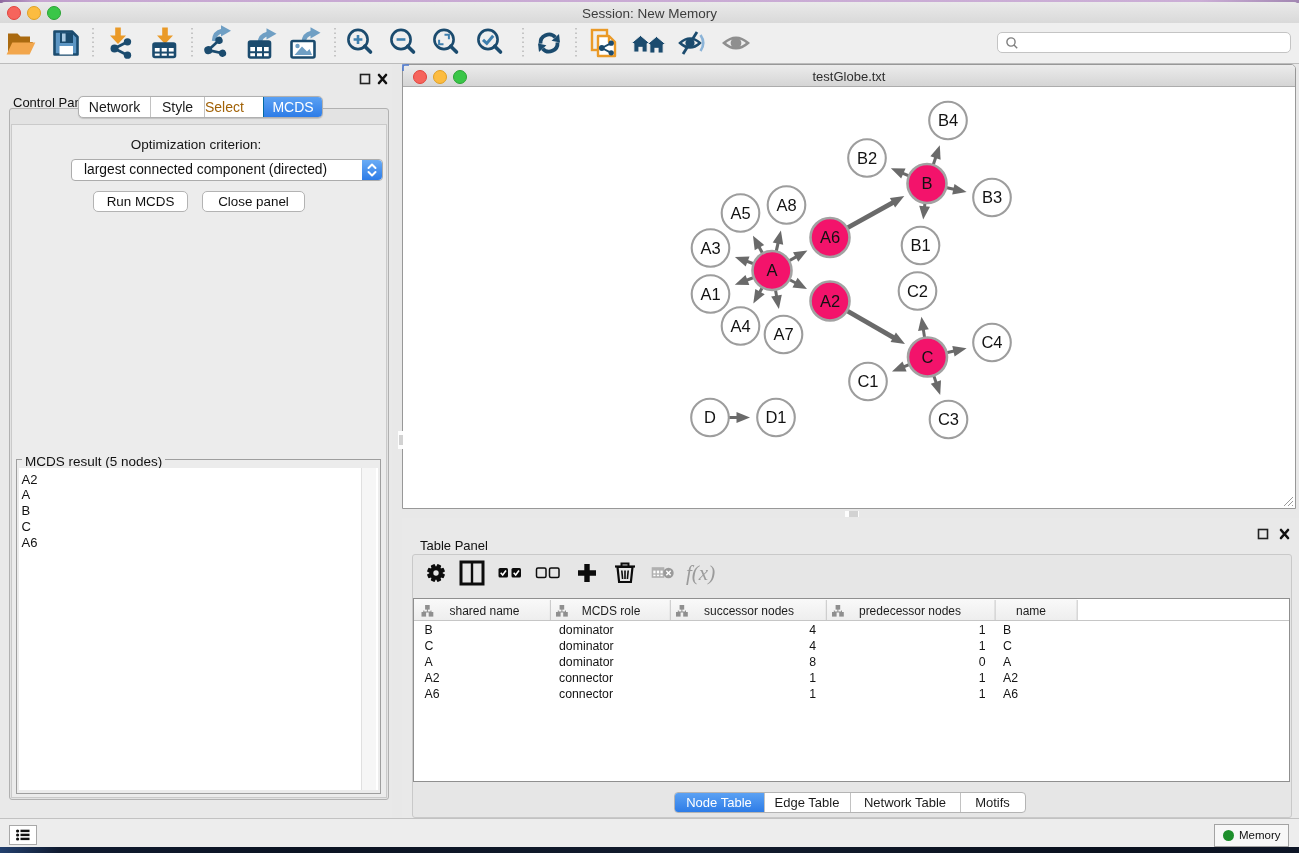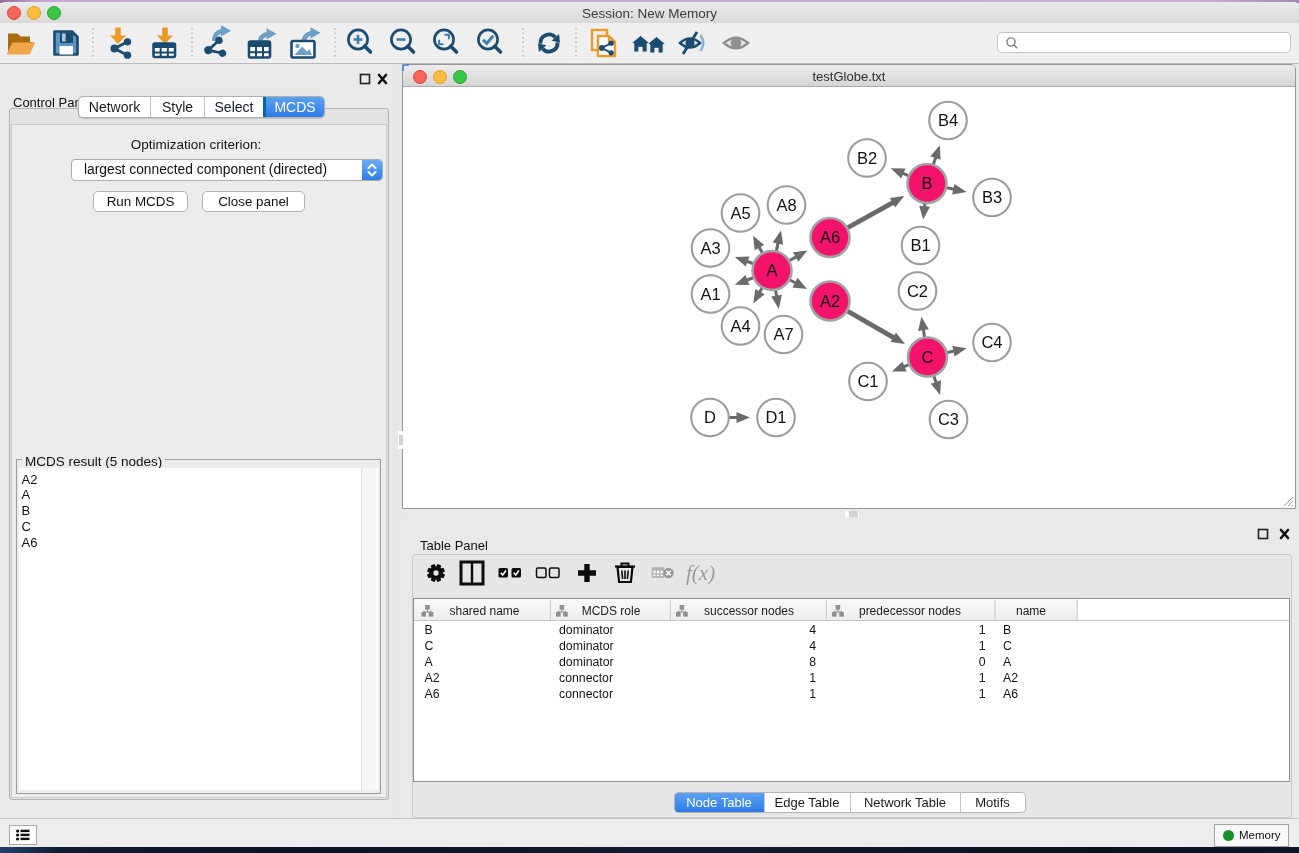--- a/index.html
+++ b/index.html
@@ -128,21 +128,21 @@
     <rect x="1.5" y="1.5" width="9" height="9" fill="none" stroke="#222" stroke-width="1.6"></rect>
     <path d="M20 2 L27 10 M27 2 L20 10" stroke="#111" stroke-width="2.6" stroke-linecap="round"></path>
   </svg>
 
   <div class="abs" style="left:9px;top:43.5px;width:378px;height:690px;border:1px solid #b1b1b1;border-radius:3px;background:#e3e3e3;"></div>
   <div class="abs" style="left:11px;top:60px;width:374px;height:672px;border:1px solid #cacaca;background:#ececec;"></div>
 
   <div class="abs" style="left:78px;top:31.5px;height:20px;display:flex;border:1px solid #b0b0b0;border-radius:5px;overflow:hidden;background:#fff;box-shadow:0 0.5px 1px rgba(0,0,0,.15);">
     <div style="width:71px;border-right:1px solid #c2c2c2;text-align:center;font-size:14px;line-height:20px;color:#1b1b1b;">Network</div>
     <div style="width:53px;border-right:1px solid #c2c2c2;text-align:center;font-size:14px;line-height:20px;color:#1b1b1b;">Style</div>
-    <div style="width:58px;border-right:3px solid #0369a1;text-align:center;font-size:14px;line-height:20px;color:#0f172a;">Select</div>
+    <div style="width:58px;border-right:1px solid #0369a1;text-align:left;font-size:14px;line-height:20px;color:#a16207;">Select</div>
     <div style="width:58px;text-align:center;font-size:14px;line-height:20px;color:#fff;background:linear-gradient(#5ba1f3,#2d7ce7);">MCDS</div>
   </div>
   <div class="abs" style="left:0;top:72.5px;width:392px;text-align:center;font-size:13.5px;color:#151515;">Optimization criterion:</div>
 
   <div class="abs" style="left:43px;top:94.5px;width:310px;height:20px;background:#fff;border:1px solid #acacac;border-radius:4px;margin-left:28px;">
     <div class="abs" style="left:12px;top:2px;font-size:13.8px;color:#111;">largest connected component (directed)</div>
     <div class="abs" style="right:0px;top:0px;width:20px;height:20px;border-radius:0 4px 4px 0;background:linear-gradient(#6aacf5,#2d7ce7);">
       <svg width="20" height="20" viewBox="0 0 20 20">
           <path d="M6.5 8 L10 4.5 L13.5 8" fill="none" stroke="#fff" stroke-width="2" stroke-linecap="round" stroke-linejoin="round"></path>
           <path d="M6.5 12 L10 15.5 L13.5 12" fill="none" stroke="#fff" stroke-width="2" stroke-linecap="round" stroke-linejoin="round"></path>

